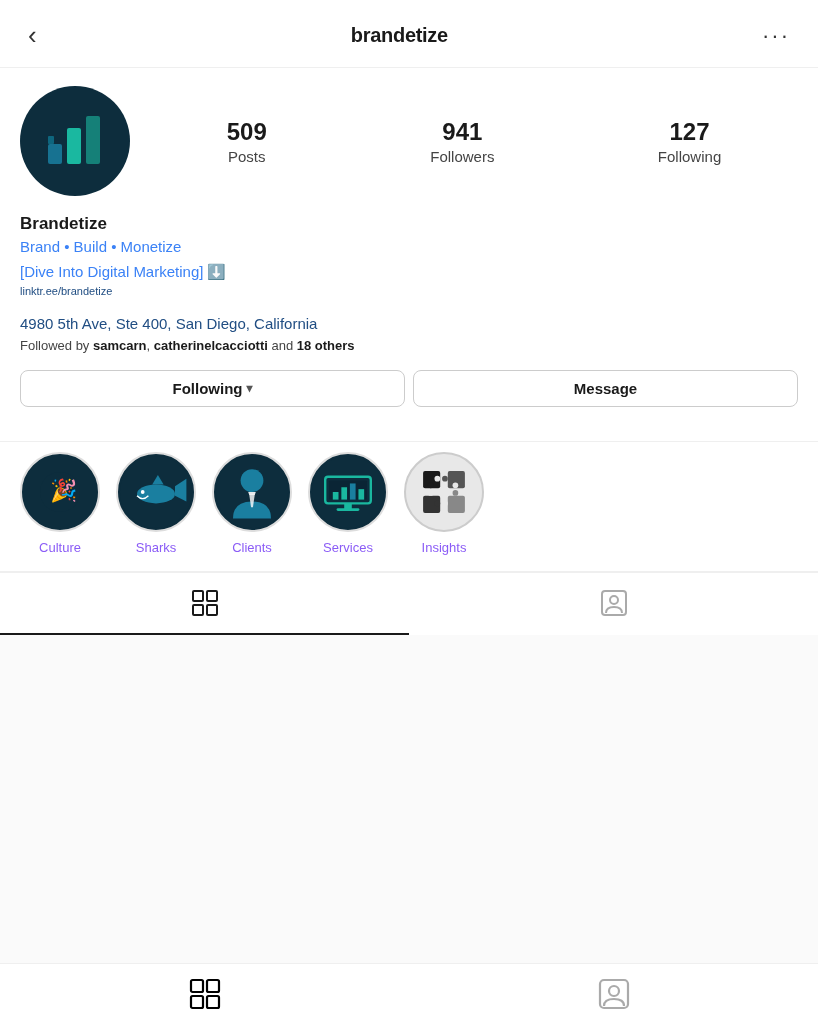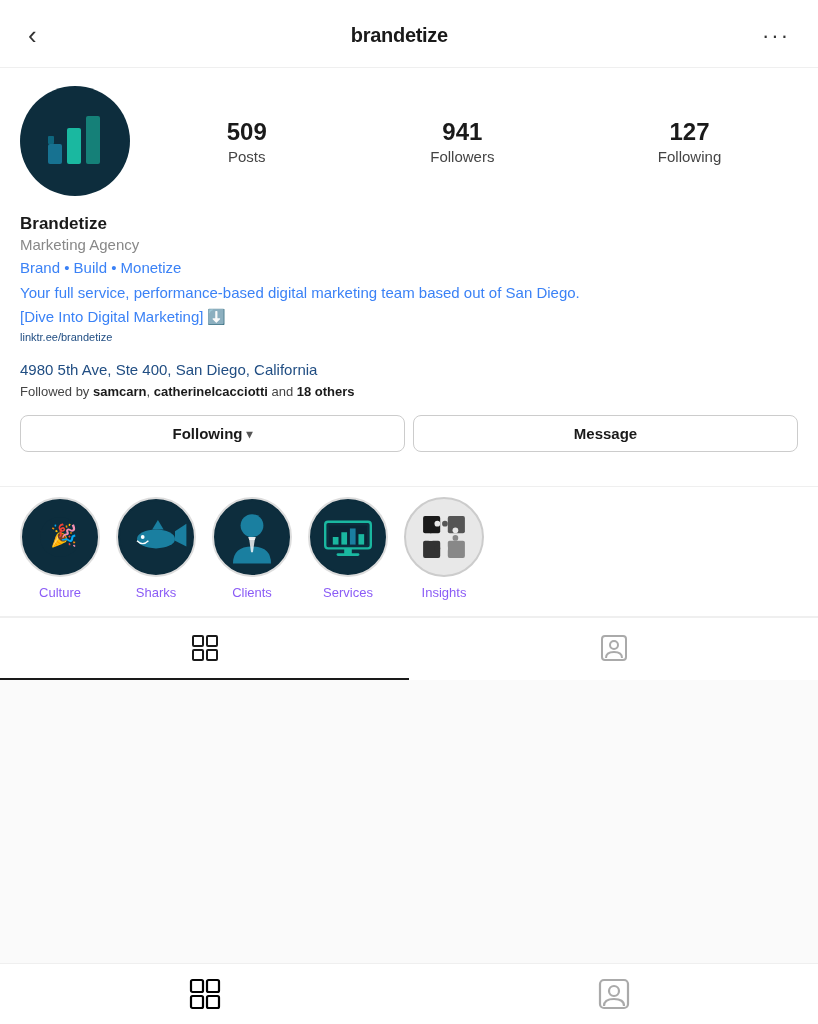--- a/index.html
+++ b/index.html
@@ -304,23 +304,21 @@
       </div>
       <div class="stat-item">
         <span class="stat-number">127</span>
         <span class="stat-label">Following</span>
       </div>
     </div>
   </div>
 
   <div class="bio-section">
     <div class="bio-name">Brandetize</div>
-    <div class="bio-category">Marketing Agency</div>
     <div class="bio-text">Brand • Build • Monetize</div>
-    <div class="bio-text">Your full service, performance-based digital marketing team based out of San Diego.</div>
     <div class="bio-text">[Dive Into Digital Marketing] ⬇️</div>
     <a class="bio-link" href="#">linktr.ee/brandetize</a>
     <span class="bio-address">4980 5th Ave, Ste 400, San Diego, California</span>
     <div class="bio-followed">
       Followed by <strong>samcarn</strong>, <strong>catherinelcacciotti</strong> and <strong>18 others</strong>
     </div>
   </div>
 
   <div class="action-buttons">
     <button class="action-btn">

